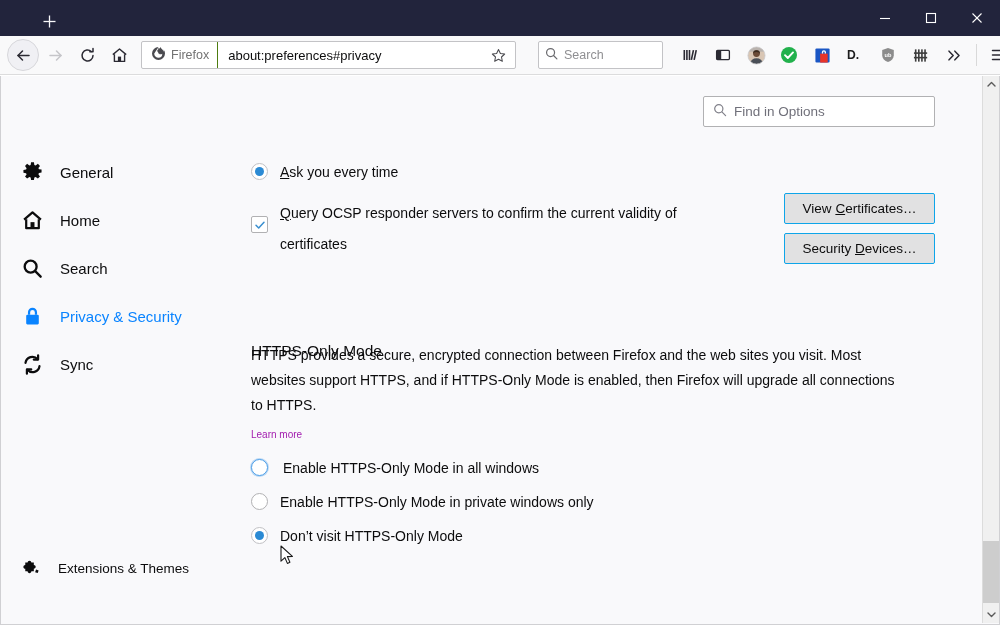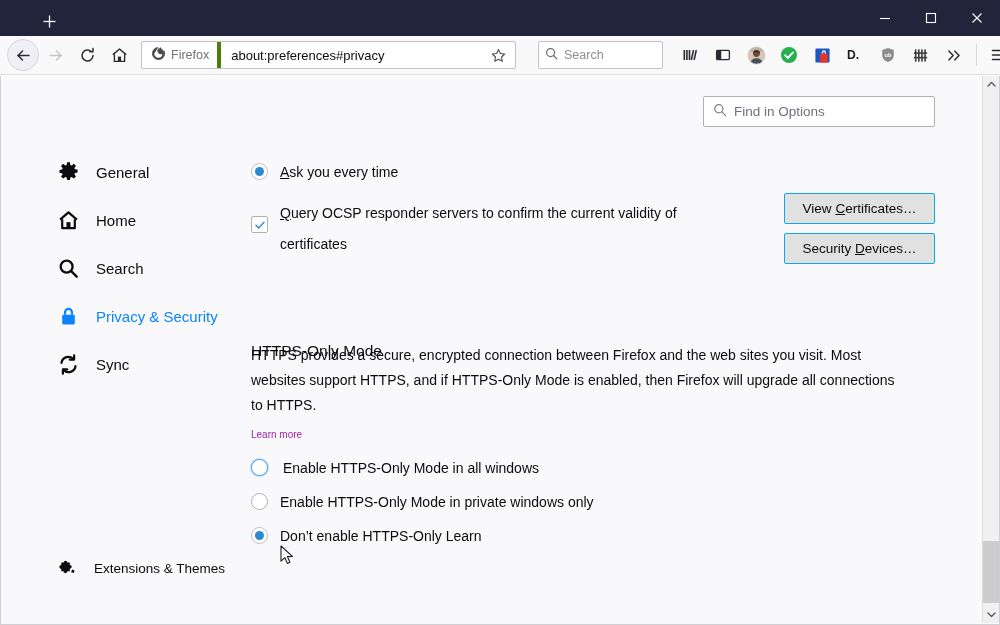--- a/index.html
+++ b/index.html
@@ -129,21 +129,21 @@
     display: flex;
     align-items: center;
     padding: 0 6px 0 0;
   }
   .urlbar-identity {
     display: flex;
     align-items: center;
     gap: 5px;
     padding: 0 8px 0 9px;
     height: 100%;
-    border-right: 4px solid #4d7c0f;
+    border-right: 1px solid #4d7c0f;
   }
   .urlbar-identity-label {
     font-size: 12.5px;
     color: #737373;
   }
   .urlbar-text {
     flex: 1 1 auto;
     font-size: 13px;
     color: #0c0c0d;
     padding-left: 10px;
@@ -227,21 +227,21 @@
     top: 0; left: 0;
     width: 246px;
     height: 549px;
   }
   .nav-list { position: absolute; top: 80px; left: 0; width: 246px; }
   .nav-item {
     display: flex;
     align-items: center;
     height: 32px;
     margin-bottom: 16px;
-    padding-left: 56px;
+    padding-left: 20px;
     gap: 17px;
   }
   .nav-icon {
     width: 22px; height: 22px;
     display: flex; align-items: center; justify-content: center;
     flex: 0 0 auto;
     color: #0c0c0d;
   }
   .nav-label {
     font-size: 15px;
@@ -680,21 +680,21 @@
         <span class="opt-label">Enable HTTPS-Only Mode in all windows</span>
       </div>
 
       <div class="row-radio" style="position:absolute; left:4px; top:416px;">
         <span class="radio"></span>
         <span class="opt-label">Enable HTTPS-Only Mode in private windows only</span>
       </div>
 
       <div class="row-radio" style="position:absolute; left:4px; top:450px;">
         <span class="radio checked"></span>
-        <span class="opt-label">Don’t enable HTTPS-Only Learn</span>
+        <span class="opt-label">Don’t visit HTTPS-Only Mode</span>
       </div>
     </div>
 
     <div class="vscroll">
       <div class="vs-arrow top">
         <svg width="9" height="7" viewBox="0 0 9 7" fill="none" stroke="#5a5a5a" stroke-width="1.4" stroke-linecap="round" stroke-linejoin="round">
           <polyline points="1,5 4.5,1.6 8,5"></polyline>
         </svg>
       </div>
       <div class="vs-thumb"></div>

